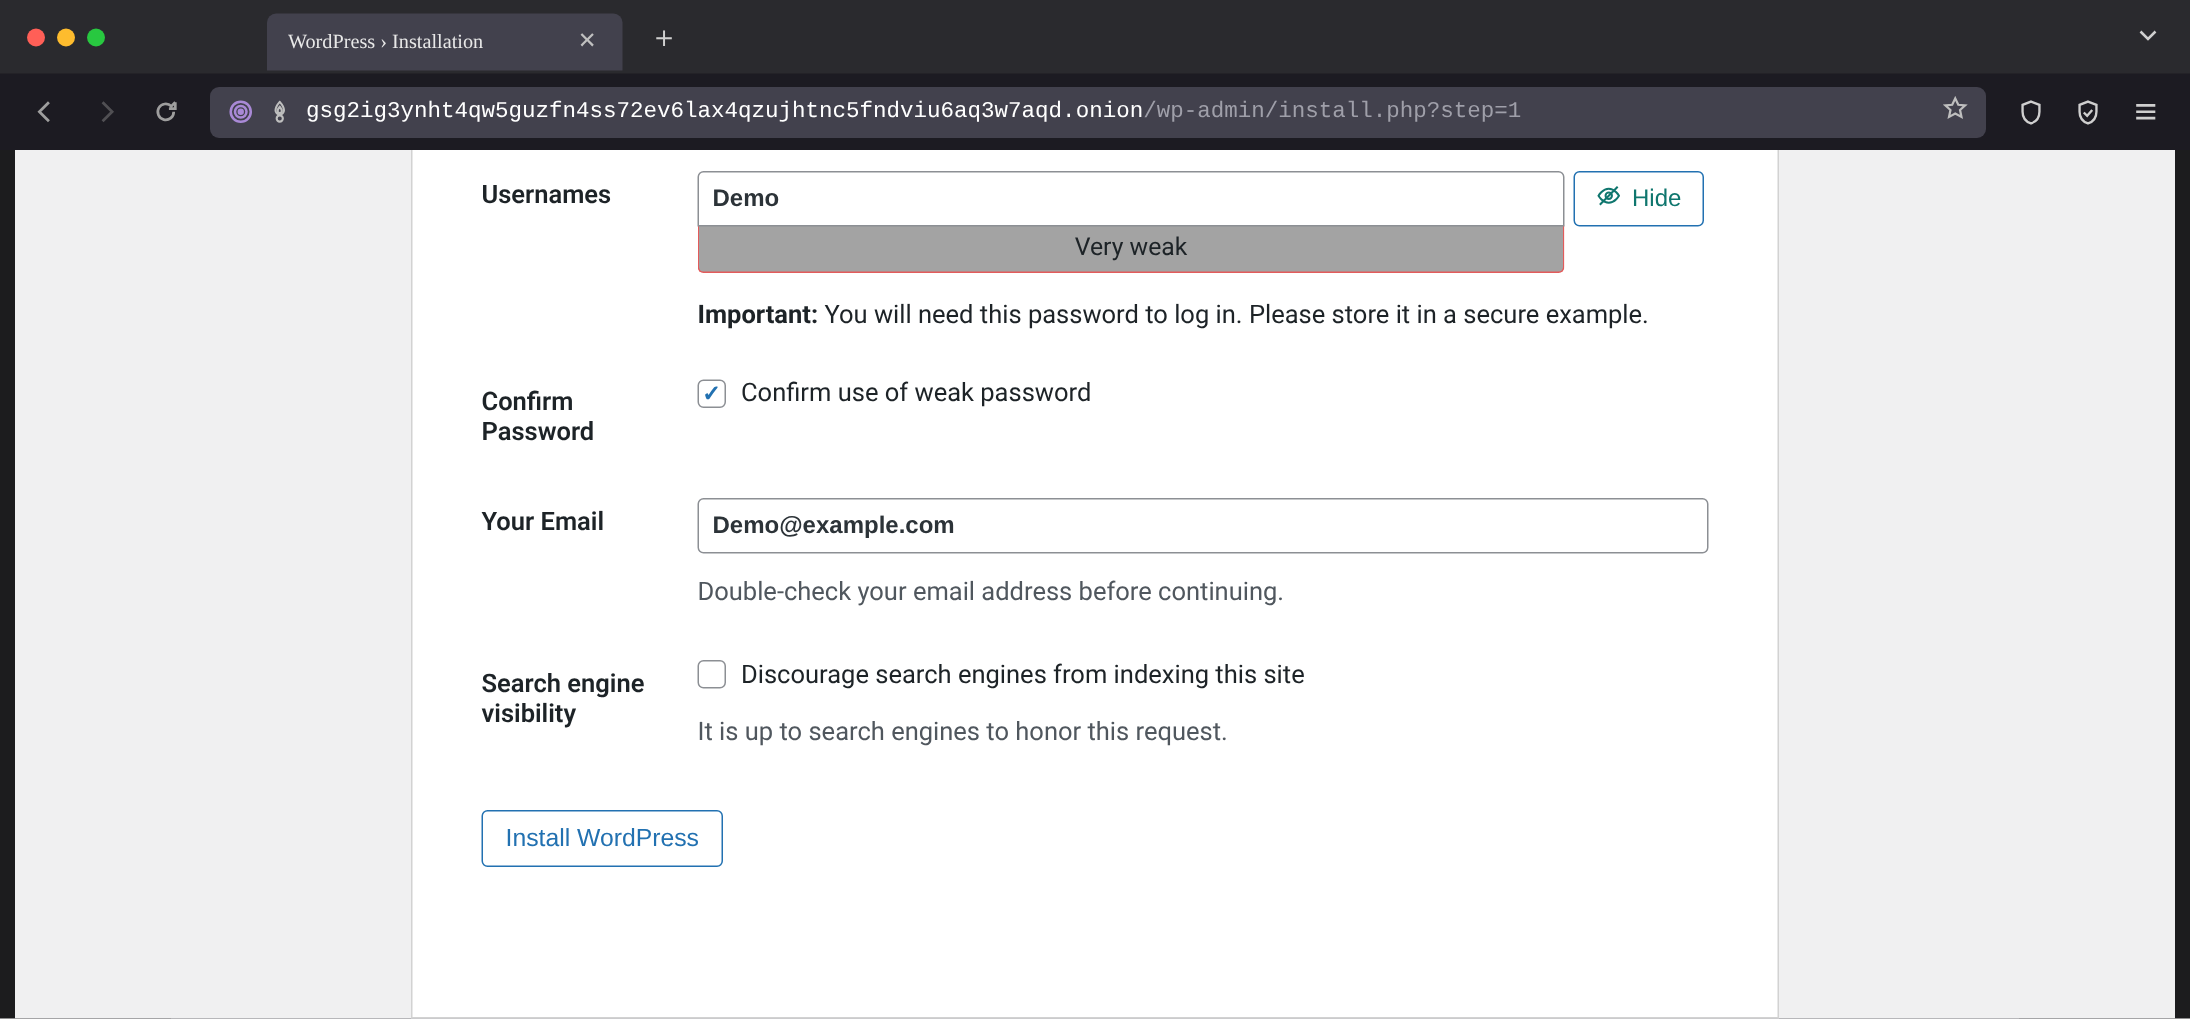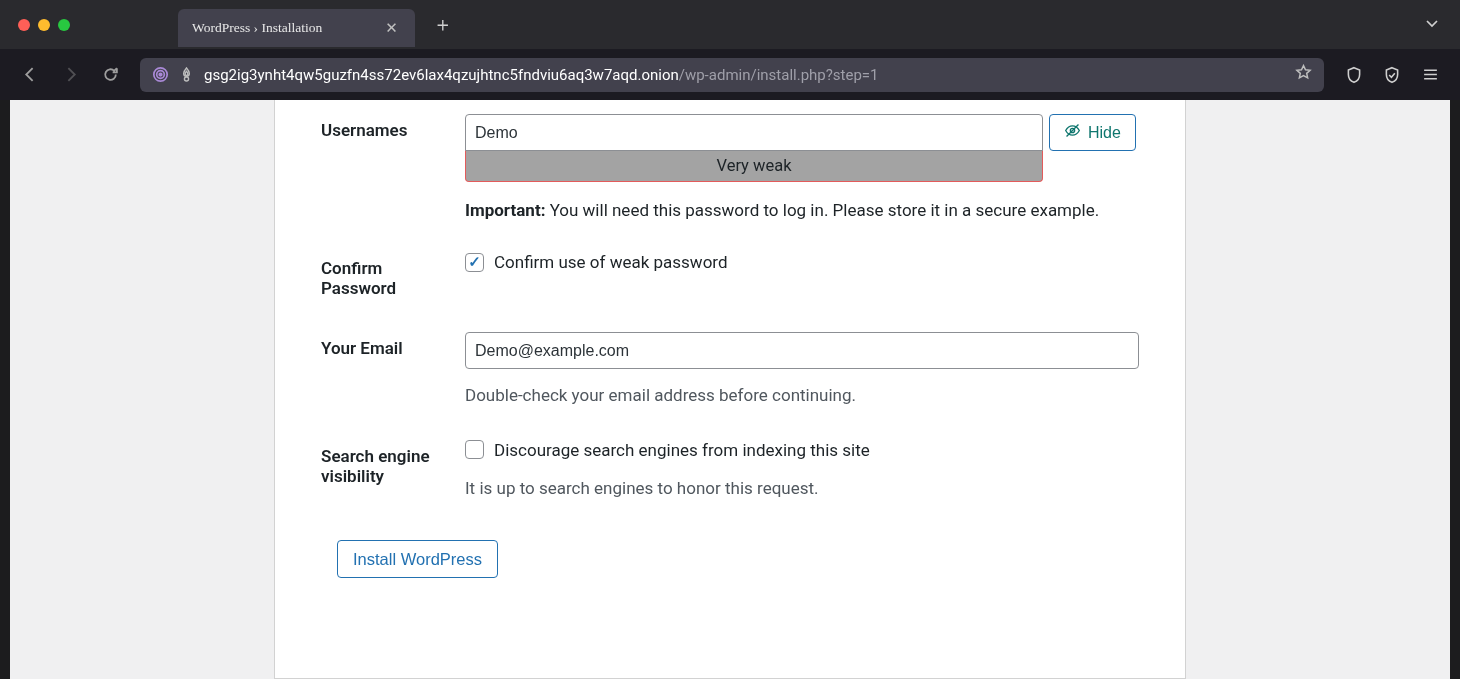--- a/index.html
+++ b/index.html
@@ -103,20 +103,21 @@
       background: #42414d;
       height: 34px;
       border-radius: 6px;
       display: flex;
       align-items: center;
       padding: 0 12px;
       gap: 10px;
       color: #fff;
       font-size: 15px;
       margin: 0 6px;
+      font-family: Liberation Mono, monospace;
     }
     .url-bar .lock-icon, .url-bar .tor-icon {
       color: #bebebe;
       display: flex;
       align-items: center;
     }
     .url-text {
       flex: 1;
       white-space: nowrap;
       overflow: hidden;
@@ -192,20 +193,21 @@
 
     .input-text {
       width: 100%;
       height: 37px;
       border: 1px solid #8c8f94;
       border-radius: 4px;
       padding: 0 9px;
       font-size: 16px;
       color: #2c3338;
       background: #fff;
+      font-weight: bold;
     }
     .input-bot {
       border-top: 1px solid #8c8f94;
       height: 6px;
       border-radius: 0 0 4px 4px;
       border-left: 1px solid #8c8f94;
       border-right: 1px solid #8c8f94;
       border-bottom: 1px solid #8c8f94;
       width: 100%;
     }
@@ -294,21 +296,20 @@
     .install-btn {
       margin-top: 22px;
       height: 38px;
       padding: 0 15px;
       border: 1px solid #2271b1;
       color: #2271b1;
       background: #fff;
       border-radius: 4px;
       font-size: 16.5px;
       cursor: pointer;
-      margin-left: 16px;
     }
 
     label { color: #1d2327; font-size: 17px; }
   </style>
 </head>
 <body>
 
 <div class="window-chrome">
   <div class="traffic-lights">
     <div class="traffic-light red"></div>

